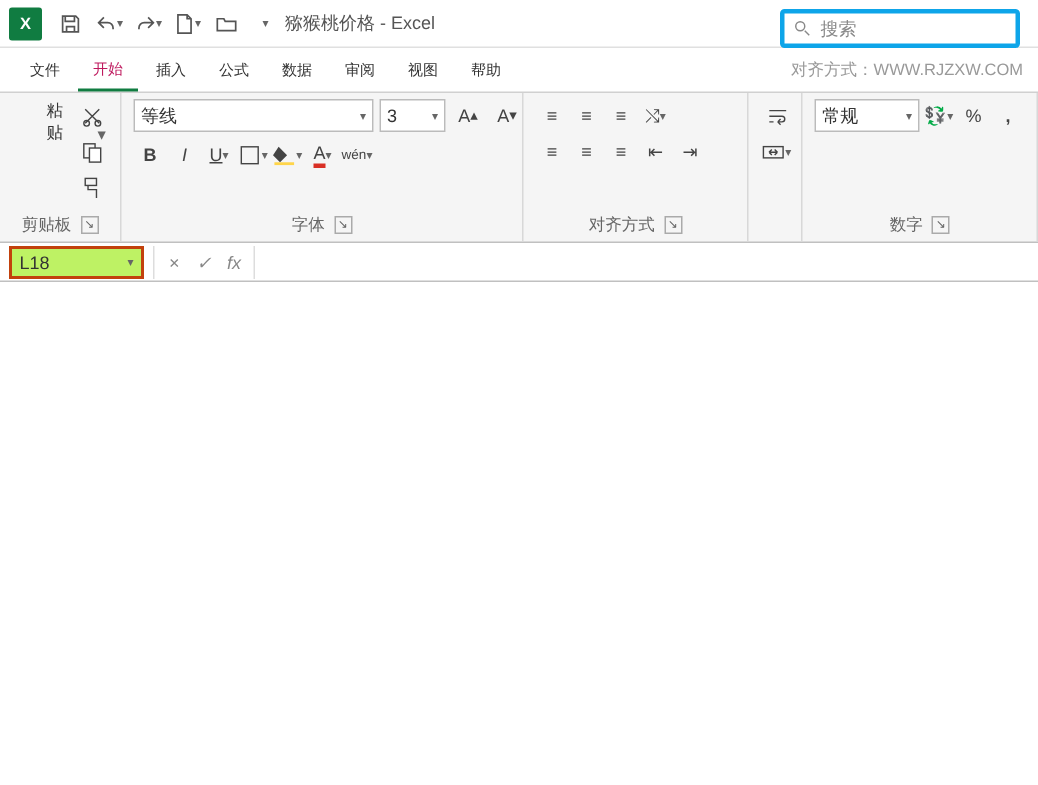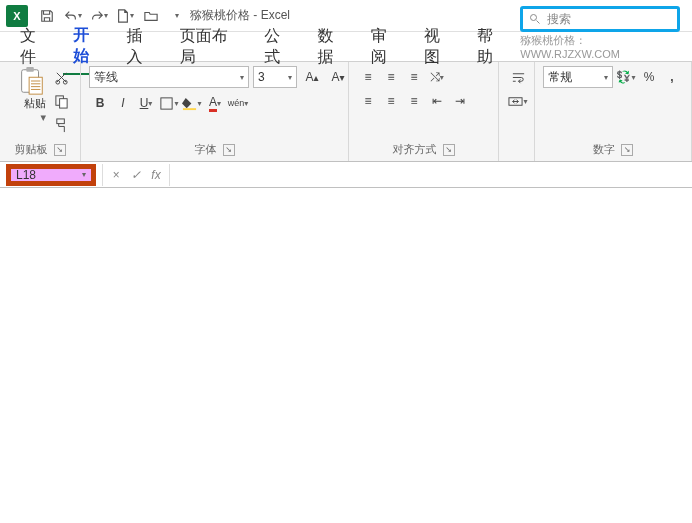--- a/index.html
+++ b/index.html
@@ -8,47 +8,47 @@
 
 .titlebar { height: 32px; background: #fff; display: flex; align-items: center; padding: 0 6px; border-bottom: 1px solid #e0e0e0; }
 .titlebar .excel-badge { width: 22px; height: 22px; background: #107c41; color: #fff; display: flex; align-items: center; justify-content: center; font-weight: bold; font-size: 11px; border-radius: 2px; margin-right: 6px; }
 .qat-btn { width: 24px; height: 24px; display: flex; align-items: center; justify-content: center; margin: 0 1px; cursor: pointer; color: #555; }
 .qat-btn svg { width: 14px; height: 14px; }
 .title-text { font-size: 12px; color: #555; }
 .search-box { position: absolute; left: 520px; top: 6px; height: 26px; width: 160px; border: 3px solid #0ea5e9; border-radius: 3px; display: flex; align-items: center; padding: 0 6px; color: #888; gap: 6px; }
 
 
 .tabs { height: 30px; background: #fff; display: flex; align-items: center; padding: 0 10px; border-bottom: 1px solid #d0d0d0; gap: 2px; }
-.tab { padding: 6px 10px; font-size: 16px; cursor: pointer; }
-.tab.active { border-bottom: 2px solid #107c41; font-weight: 700; color: #1d4ed8; }
+.tab { padding: 6px 10px; font-size: 10px; cursor: pointer; }
+.tab.active { border-bottom: 2px solid #107c41; font-weight: 400; color: #be185d; }
 .watermark { margin-left: auto; color: #999; font-size: 11px; }
 
 
 .ribbon { height: 100px; background: #f5f5f5; border-bottom: 1px solid #c0c0c0; display: flex; }
 .group { border-right: 1px solid #d8d8d8; padding: 4px 8px 2px 8px; display: flex; flex-direction: column; }
 .group-body { flex: 1; display: flex; align-items: flex-start; gap: 4px; }
 .group-label { text-align: center; font-size: 11px; color: #666; padding: 2px 0; display: flex; justify-content: center; align-items: center; gap: 6px; }
 .group-label .launcher { width: 12px; height: 12px; border: 1px solid #aaa; display: inline-flex; align-items: center; justify-content: center; font-size: 8px; color: #666; cursor: pointer; }
 .btn { width: 22px; height: 22px; display: flex; align-items: center; justify-content: center; cursor: pointer; color: #444; }
 .btn svg { width: 15px; height: 15px; }
 .vcol { display: flex; flex-direction: column; gap: 2px; }
 
-.paste-big { display: flex; flex-direction: column; align-items: flex-end; width: 38px; cursor: pointer; }
+.paste-big { display: flex; flex-direction: row; align-items: flex-end; width: 38px; cursor: pointer; gap: 23px; }
 .paste-big svg { width: 30px; height: 30px; }
 .paste-big span { font-size: 11px; }
 
 .font-name { width: 160px; height: 22px; border: 1px solid #bbb; background: #fff; padding: 0 4px; display: flex; align-items: center; justify-content: space-between; font-size: 12px; cursor: pointer; }
 .font-size { width: 44px; height: 22px; border: 1px solid #bbb; background: #fff; padding: 0 4px; display: flex; align-items: center; justify-content: space-between; font-size: 12px; cursor: pointer; }
 .font-row { display: flex; gap: 4px; align-items: center; }
 .font-row2 { display: flex; gap: 1px; margin-top: 4px; }
 .chev { font-size: 8px; color: #666; }
 
 
 .fxbar { height: 26px; border-bottom: 1px solid #c0c0c0; display: flex; align-items: center; background: #fff; }
-.namebox { width: 90px; height: 22px; border: 5px solid #c2410c; margin: 0 6px; display: flex; align-items: center; justify-content: space-between; padding: 0 5px; font-size: 12px; cursor: text; background: #f0abfc; }
+.namebox { width: 90px; height: 22px; border: 2px solid #c2410c; margin: 0 6px; display: flex; align-items: center; justify-content: space-between; padding: 0 5px; font-size: 12px; cursor: text; background: #bef264; }
 .fx-btns { display: flex; align-items: center; gap: 2px; padding: 0 4px; border-left: 1px solid #ddd; border-right: 1px solid #ddd; height: 22px; color: #888; }
 .fx-btns span { width: 18px; text-align: center; cursor: pointer; font-style: italic; }
 .formula-input { flex: 1; height: 22px; border: none; padding: 0 6px; font-size: 12px; outline: none; }
 
 
 .sheet { position: relative; flex: 1; overflow: hidden; background: #fff; }
 .grid-wrap { position: absolute; top: 0; left: 0; right: 0; bottom: 0; }
 </style>
 </head>
 <body>
@@ -93,27 +93,26 @@
         <path stroke="#888" stroke-width="1.3" d="m10 10 4 4"></path>
       </svg>
     <span>搜索</span>
   </div>
 </div>
 
 <div class="tabs">
   <div class="tab">文件</div>
   <div class="tab active">开始</div>
   <div class="tab">插入</div>
-  <div class="tab">页面布局</div>
   <div class="tab">公式</div>
   <div class="tab">数据</div>
   <div class="tab">审阅</div>
   <div class="tab">视图</div>
   <div class="tab">帮助</div>
-  <div class="watermark">猕猴桃价格：WWW.RJZXW.COM</div>
+  <div class="watermark">对齐方式：WWW.RJZXW.COM</div>
 </div>
 
 <div class="ribbon">
 
   <div class="group">
     <div class="group-body">
       <div class="paste-big">
         <svg viewBox="0 0 32 32">
             <rect x="6" y="4" width="18" height="24" rx="2" fill="#fff" stroke="#888"></rect>
             <rect x="11" y="1" width="8" height="5" rx="1" fill="#b0b0b0"></rect>

